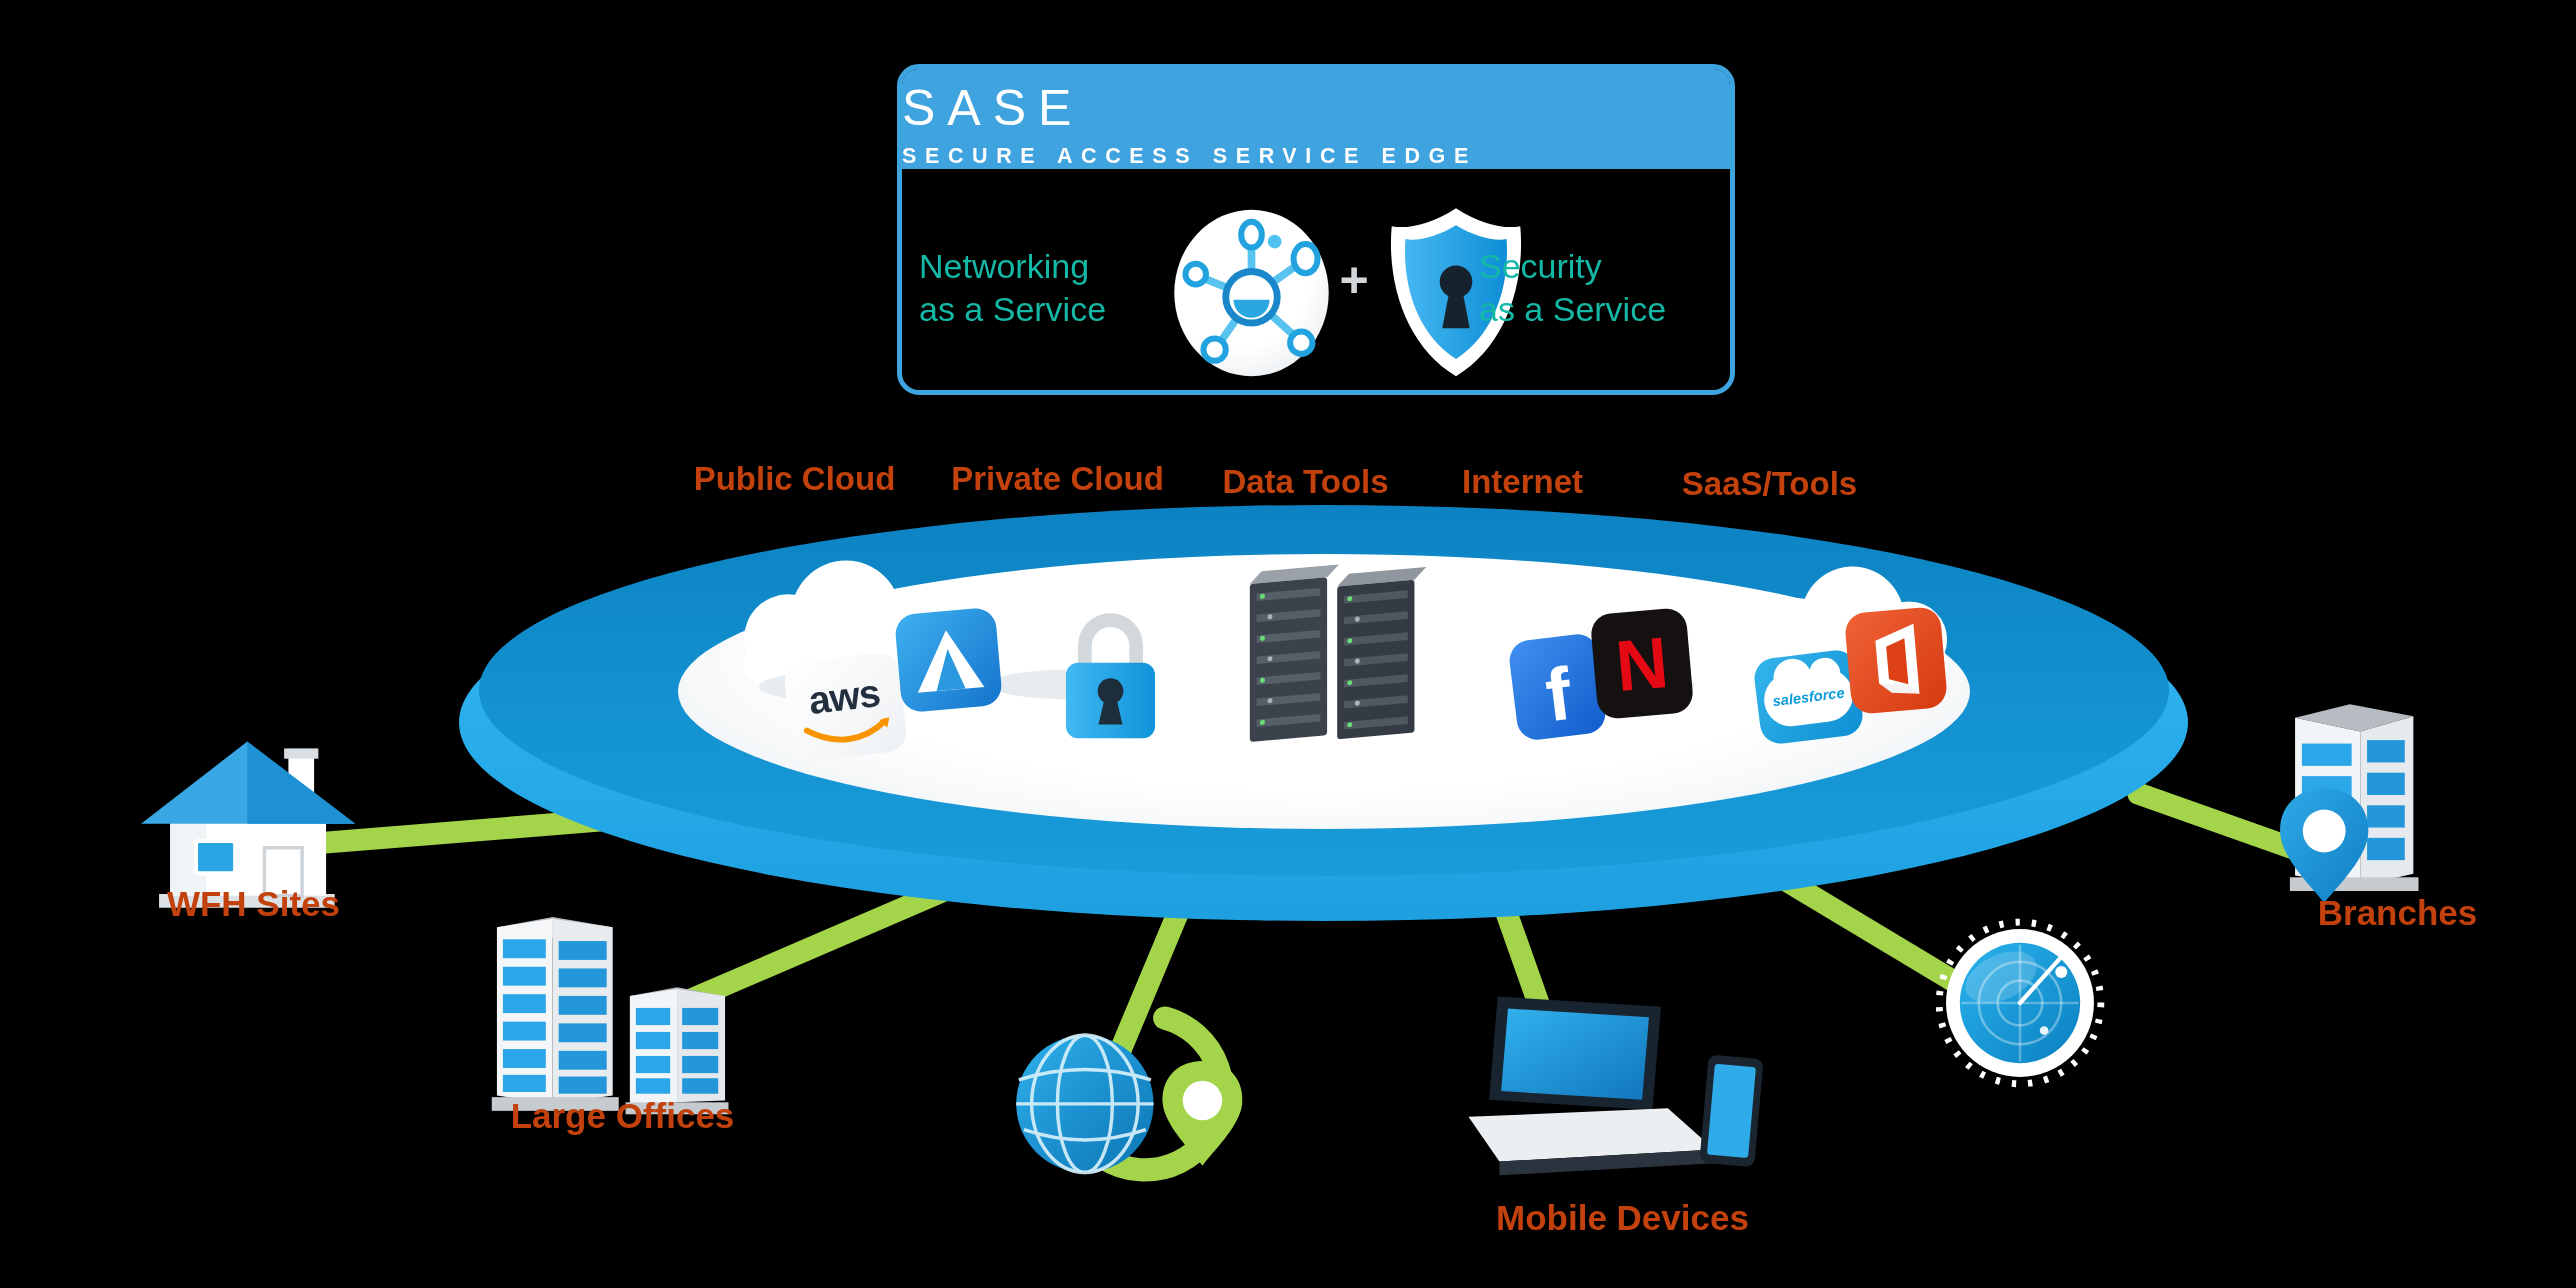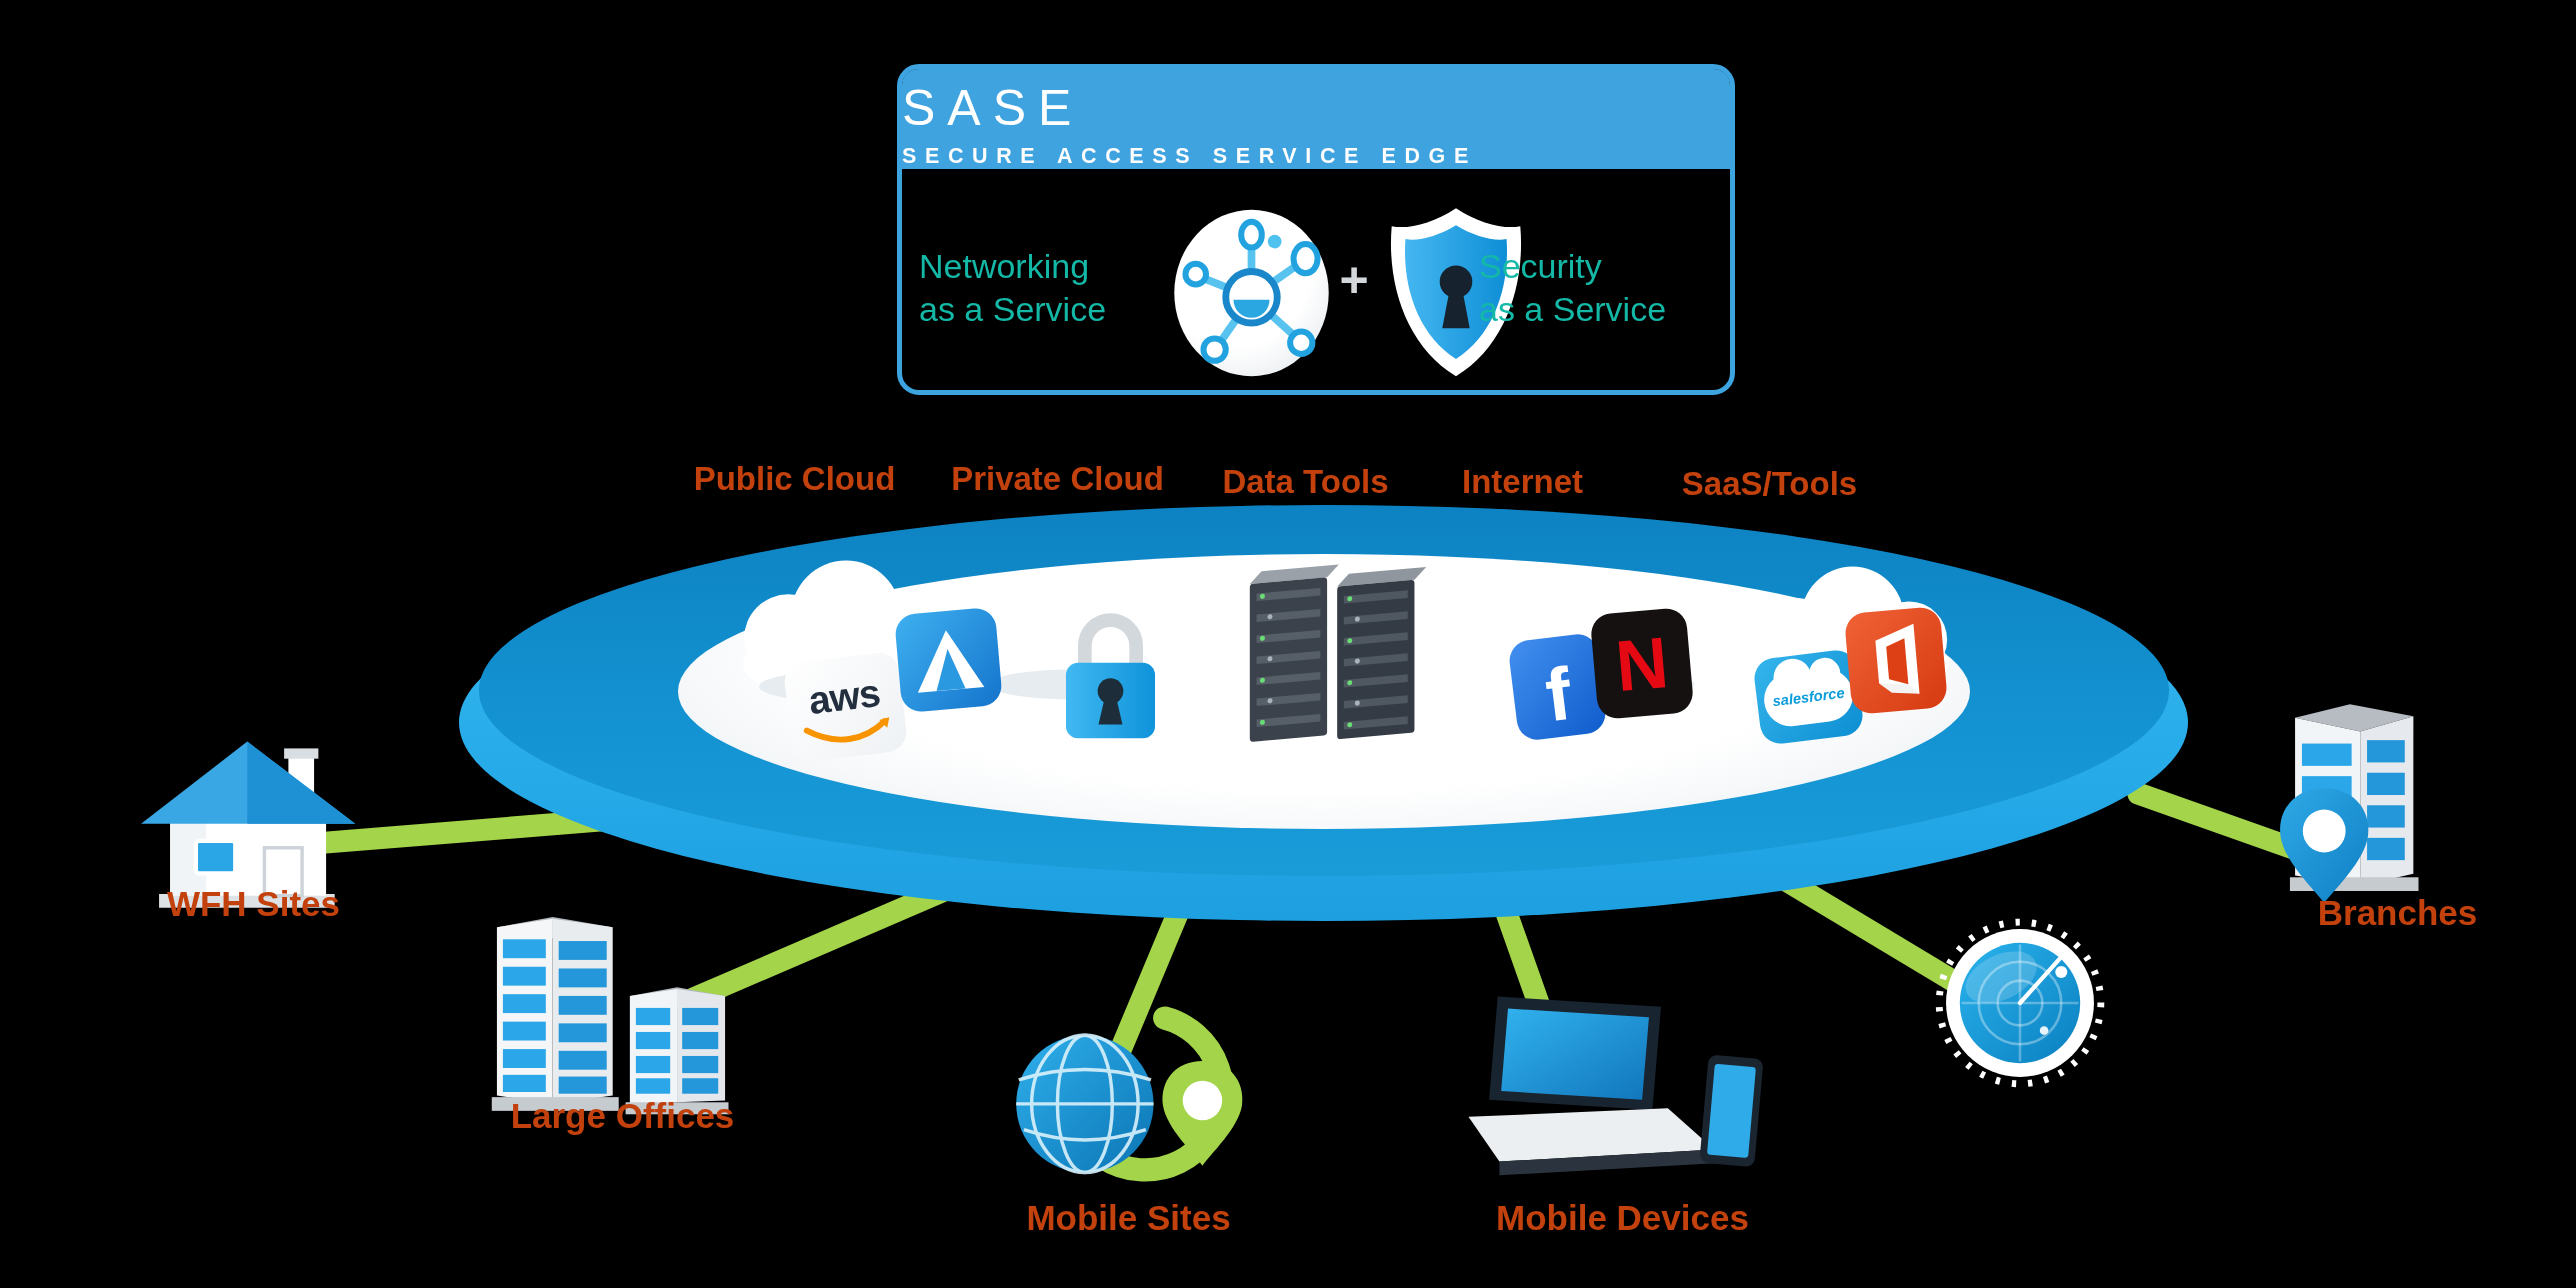--- a/index.html
+++ b/index.html
@@ -383,18 +383,17 @@
       <rect x="142" y="138" width="44" height="26"></rect>
         <rect x="142" y="176" width="44" height="26"></rect>
     </g>
     <rect x="52" y="222" width="150" height="16" fill="#c6cbd0"></rect>
     <path d="M 92 118 C 126 118 147 143 143 174 C 139 203 104 236 92 252 C 80 236 45 203 41 174 C 37 143 58 118 92 118 Z" fill="url(#gPin)"></path>
     <circle cx="92" cy="168" r="25" fill="#fff"></circle>
   </svg>
 
   <div class="lbl edgelbl" style="left:82px;top:884px;">WFH Sites</div>
   <div class="lbl edgelbl" style="left:451px;top:1096px;">Large Offices</div>
-  <div class="lbl edgelbl" style="left:957px;top:1198px;">Mobile Sites</div>
   <div class="lbl edgelbl" style="left:1451px;top:1198px;">Mobile Devices</div>
   <div class="lbl edgelbl" style="left:2226px;top:893px;">Branches</div>
 
 </div>
 
 
 </body></html>

